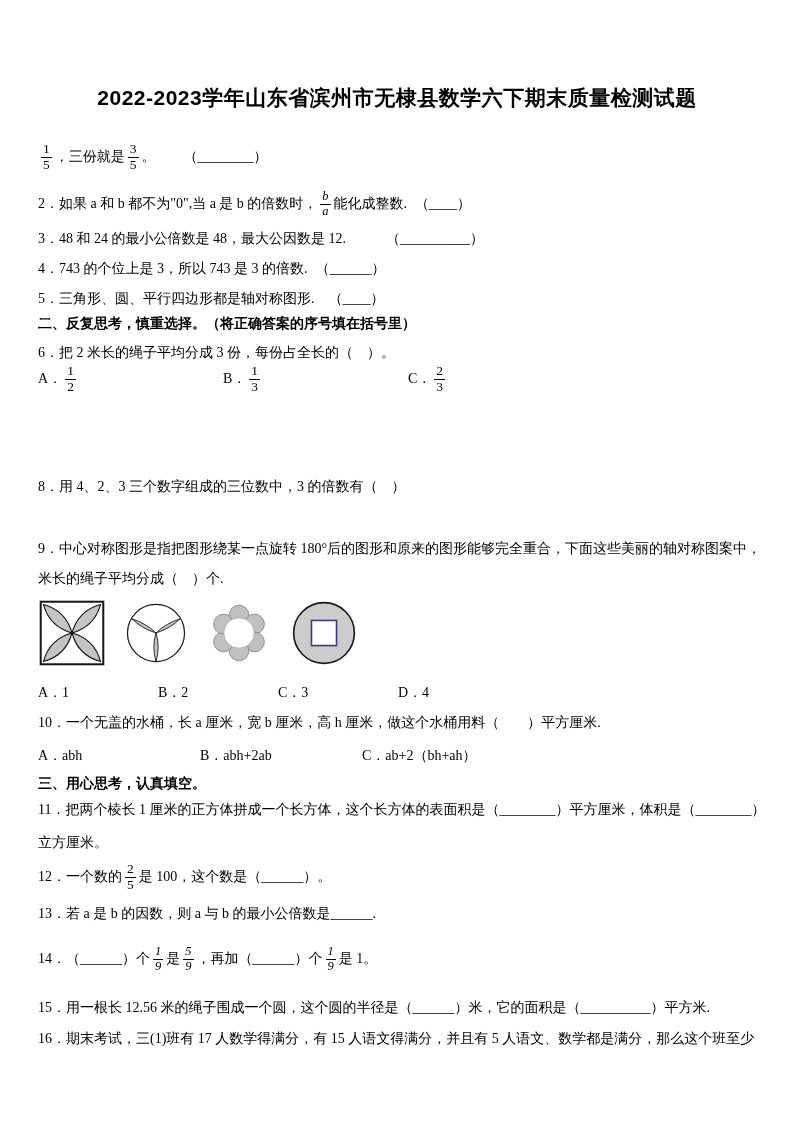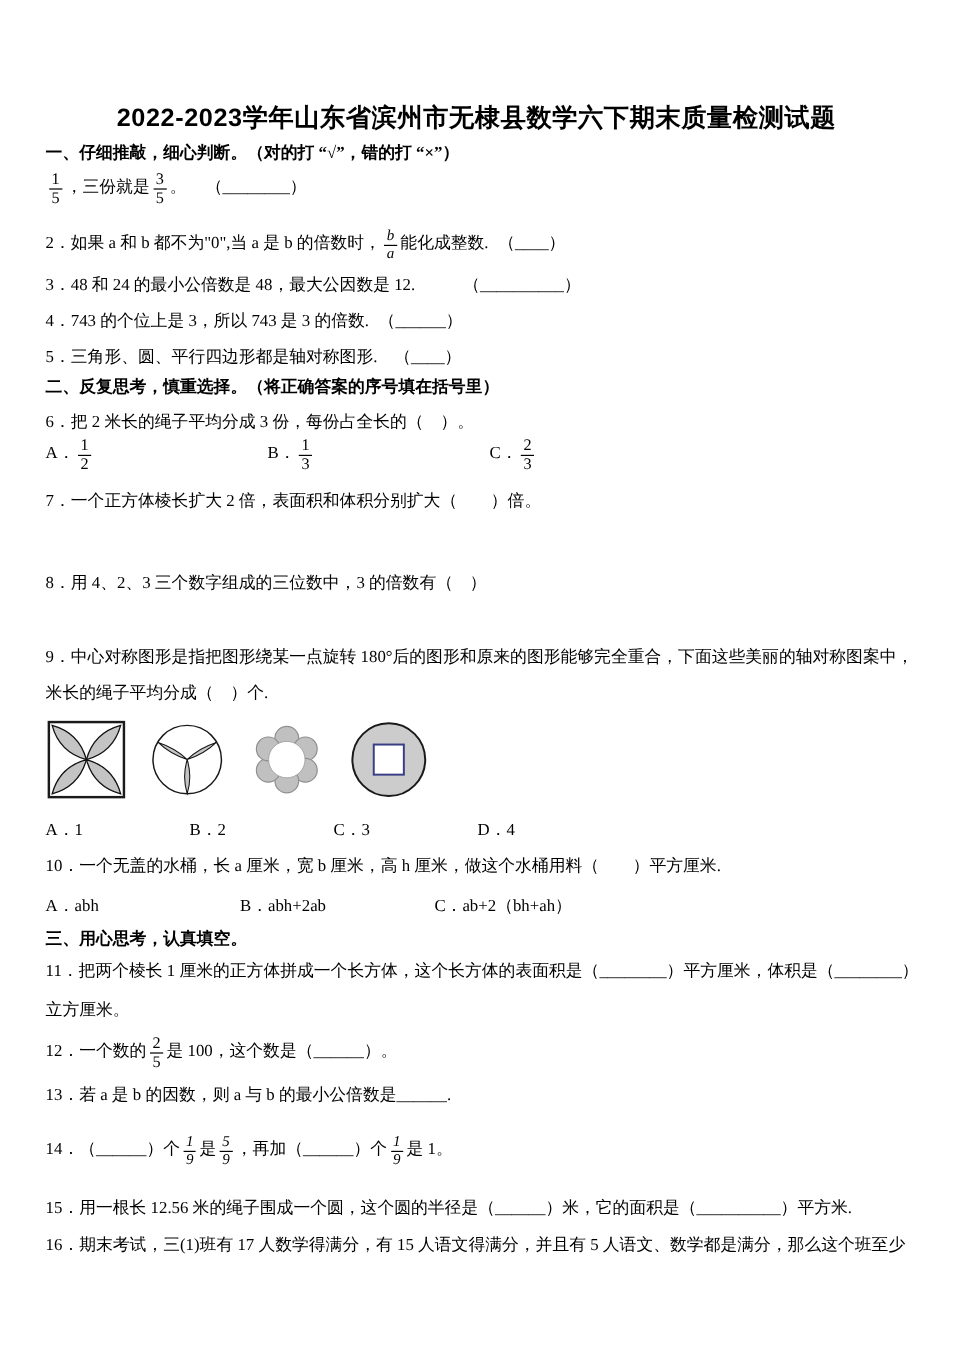--- a/index.html
+++ b/index.html
@@ -15,31 +15,30 @@
   .blank{display:inline-block;}
   .frac{display:inline-flex;flex-direction:column;align-items:center;
         line-height:1.08;font-size:13.5px;margin:0 3px;}
   .frac .den{border-top:1px solid #000;}
   .frac .num,.frac .den{padding:0 2px;text-align:center;}
   .frac.it{font-style:italic;font-size:12.5px;}
   .o{width:185px;display:flex;align-items:center;}
   .o10{width:162px;display:inline-block;}
   .o4{width:120px;display:inline-block;}
   .figs{display:flex;align-items:center;gap:19px;height:72px;}
-  .gap28{margin-left:16px;} .gap40{margin-left:40px;}
+  .gap28{margin-left:28px;} .gap40{margin-left:40px;}
   .gap8{margin-left:8px;} .gap14{margin-left:14px;}
 </style>
 </head>
 <body>
 
 <div class="page">
 
   <div class="title">2022-2023学年山东省滨州市无棣县数学六下期末质量检测试题</div>
 
-  <div class="row bold" style="top:120px">一、仔细推敲，细心判断。（对的打 “√”，错的打 “×”）</div>
 
   <div class="row" style="top:142px">
     <span class="frac">
         <span class="num">1</span>
         <span class="den">5</span>
       </span>
     <span>，三份就是</span>
     <span class="frac">
         <span class="num">3</span>
         <span class="den">5</span>
@@ -94,21 +93,20 @@
     </span>
     <span class="o">
       <span>C．</span>
       <span class="frac">
           <span class="num">2</span>
           <span class="den">3</span>
         </span>
     </span>
   </div>
 
-  <div class="row" style="top:410px">7．一个正方体棱长扩大 2 倍，表面积和体积分别扩大（　　）倍。</div>
 
   <div class="row" style="top:478px">8．用 4、2、3 三个数字组成的三位数中，3 的倍数有（　）</div>
 
   <div class="row" style="top:540px">9．中心对称图形是指把图形绕某一点旋转 180°后的图形和原来的图形能够完全重合，下面这些美丽的轴对称图案中，</div>
   <div class="row" style="top:570px">米长的绳子平均分成（　）个.</div>
 
   <div class="row figs" style="top:597px">
     <svg width="68" height="70" viewBox="0 0 100 100">
       <rect x="4" y="4" width="92" height="92" fill="#ffffff" stroke="#1a1a1a" stroke-width="3"></rect>
       <path d="M50,50 Q17,41 8,8 Q41,17 50,50 Z" fill="#c4c4c4" stroke="#111" stroke-width="1.6"></path>

